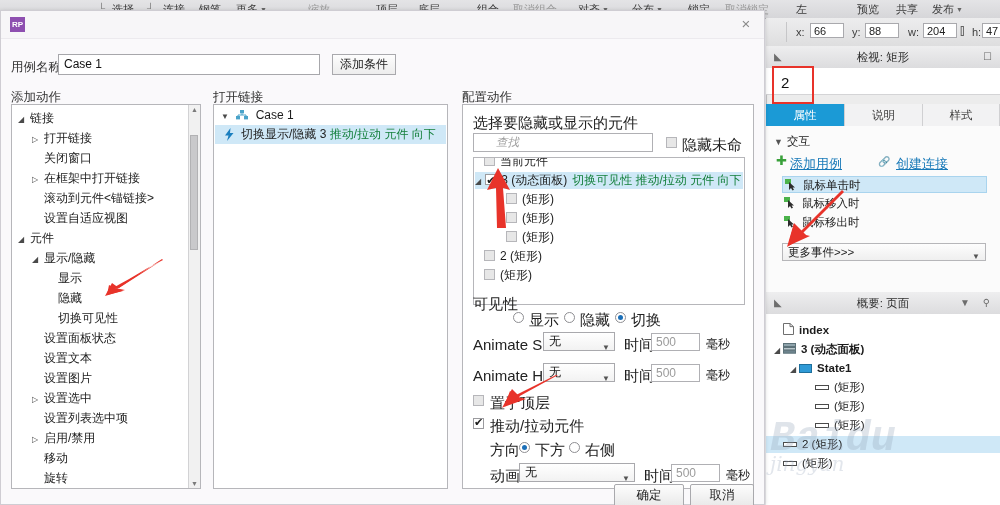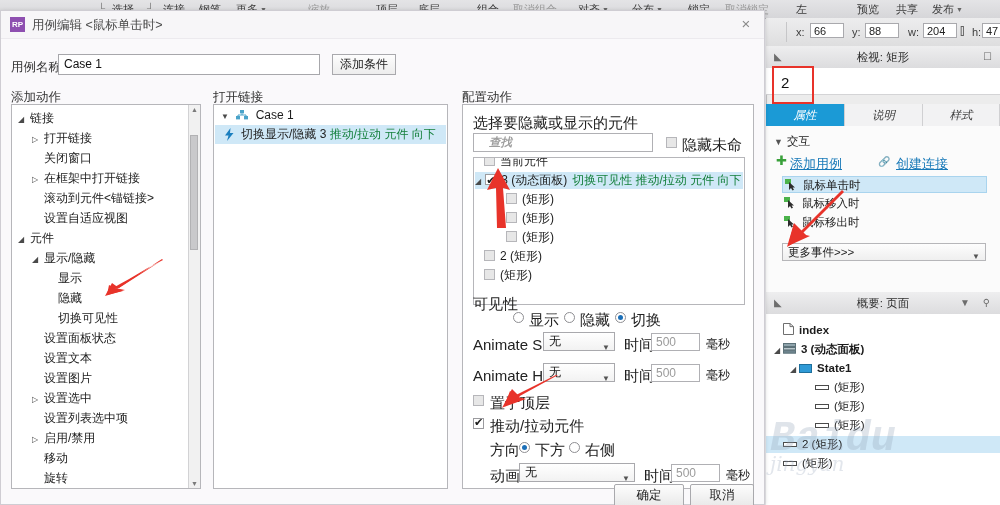--- a/index.html
+++ b/index.html
@@ -35,21 +35,21 @@
     border-bottom:1px solid #c4c4c6;}
   .panel-head .ph-title{position:absolute;left:0;right:0;top:4px;text-align:center;font-size:11.5px;color:#303030;}
   .ph-ic{position:absolute;top:5px;font-size:10px;color:#6d6d6d;}
 
   .insp-name{position:absolute;left:766px;top:68px;width:234px;height:26px;background:#fff;border-bottom:1px solid #d4d4d6;}
   .redbox{position:absolute;left:772px;top:66px;width:42px;height:38px;border:2px solid #e8332a;box-sizing:border-box;}
   .insp-name-val{position:absolute;left:781px;top:74px;font-size:15px;color:#111;}
 
   .tabs{position:absolute;left:766px;top:104px;width:234px;height:22px;border-bottom:1px solid #c9c9cb;background:#f2f2f3;}
   .tab{position:absolute;top:0;height:24px;line-height:22px;text-align:center;font-size:11.5px;color:#3a3a3a;
-     border-right:1px solid #d0d0d2;box-sizing:border-box;font-style:italic;}
+     border-right:1px solid #d0d0d2;box-sizing:border-box;}
   .tab.active{background:#1b9ad6;color:#fff;}
 
   .insp-body{position:absolute;left:766px;top:126px;width:234px;height:166px;background:#fbfbfb;border-bottom:1px solid #c2c2c4;}
   .sec-row{position:absolute;left:8px;top:8px;font-size:11.5px;color:#222;}
   .chev{display:inline-block;font-size:9px;color:#555;margin-right:4px;}
   .lnk{position:absolute;font-size:13px;color:#1879b8;text-decoration:underline;cursor:pointer;}
   .plus{position:absolute;font-size:13px;color:#39a03a;font-weight:bold;}
   .linkic{position:absolute;font-size:10px;color:#1879b8;}
 
   .evt{position:absolute;left:16px;height:17px;line-height:17px;font-size:11.5px;color:#1c1c1c;padding-left:20px;width:205px;box-sizing:border-box;}
@@ -92,21 +92,21 @@
   .scroll .ar{position:absolute;left:2px;font-size:7px;color:#7a7a7a;}
 
   
   .case-row{position:absolute;left:1px;top:1px;height:19px;line-height:19px;font-size:12px;color:#1c1c1c;padding-left:6px;}
   .act-row{position:absolute;left:1px;top:20px;right:1px;height:19px;line-height:19px;background:#cfe8f7;font-size:12px;padding-left:26px;box-sizing:border-box;}
   .g{color:#15803d;}
 
   
   .sub-lbl{position:absolute;font-size:15px;color:#222;}
   .search-in{position:absolute;background:#fff;border:1px solid #b0b0b4;box-sizing:border-box;
-    font-size:11.5px;color:#9e9e9e;line-height:17px;padding-left:15px;font-style:italic;font-weight:bold;}
+    font-size:11.5px;color:#9e9e9e;line-height:17px;padding-left:22px;font-style:italic;}
   .cbx{position:absolute;width:11px;height:11px;background:#fff;border:1px solid #9b9b9f;box-sizing:border-box;}
   .cbx.gray{background:#e7e7e7;border-color:#b6b6ba;}
   .cbx.on:after{content:"\2714";position:absolute;left:0px;top:-3px;font-size:11px;color:#1c1c1c;}
   .el-row{position:absolute;height:17px;line-height:17px;font-size:12px;color:#1c1c1c;white-space:nowrap;}
   .el-row.sel{background:#cfe8f7;left:1px;right:1px;}
   .radio{position:absolute;width:11px;height:11px;border:1px solid #8e8e92;border-radius:50%;background:#fff;box-sizing:border-box;}
   .radio.on:after{content:"";position:absolute;left:2px;top:2px;width:5px;height:5px;border-radius:50%;background:#1b6fb8;}
   .sel-box{position:absolute;height:19px;background:linear-gradient(#ffffff,#f2f2f2);border:1px solid #a9a9ad;
     box-sizing:border-box;font-size:12px;color:#111;line-height:17px;padding-left:5px;}
   .sel-box .ar{position:absolute;right:4px;top:6px;font-size:8px;color:#555;}
@@ -261,21 +261,20 @@
             </svg></span><span>(矩形)</span></div>
       </div>
   </div>
 
   <div class="wm">Baidu</div>
   <div class="wm2">jingyan</div>
 
   <div class="dlg">
     <div class="dlg-title">
       <div class="dlg-logo">RP</div>
-      <span class="dlg-title-txt">用例编辑 &lt;鼠标单击时&gt;</span>
       <span class="dlg-close">×</span>
     </div>
 
     <span class="casename-lbl">用例名称</span>
     <div class="casename-in">Case 1</div>
     <div class="addcond">添加条件</div>
 
     <span class="col-head" style="left:10px;top:78px;">添加动作</span>
     <span class="col-head" style="left:212px;top:78px;">打开链接</span>
     <span class="col-head" style="left:461px;top:78px;">配置动作</span>

